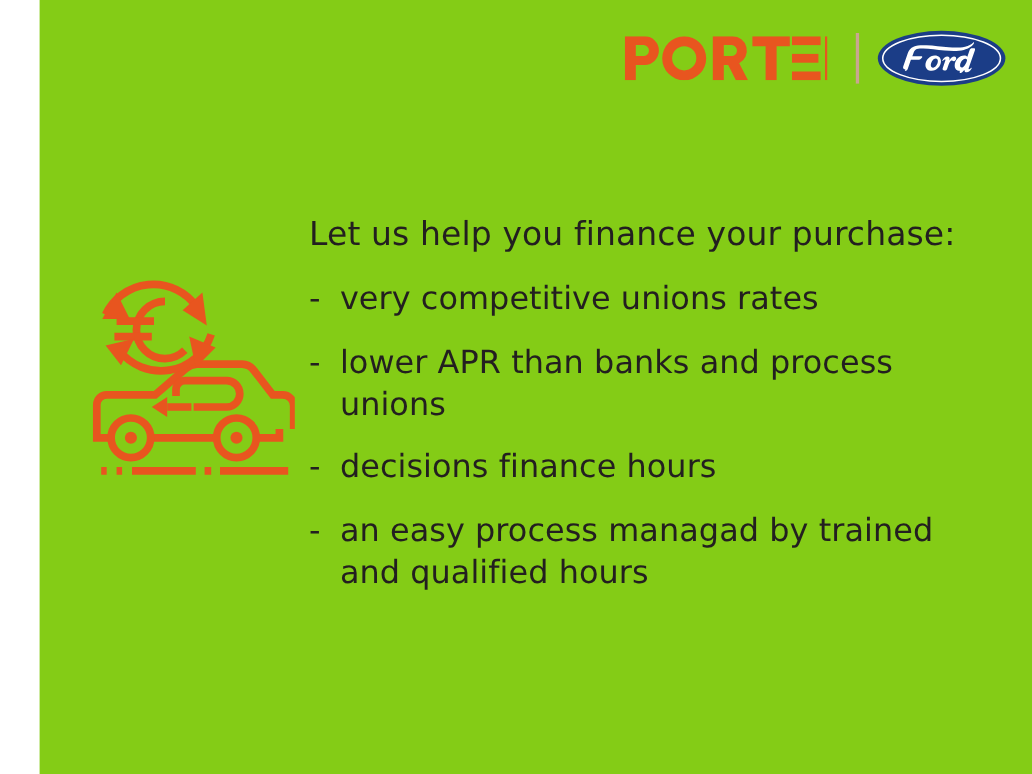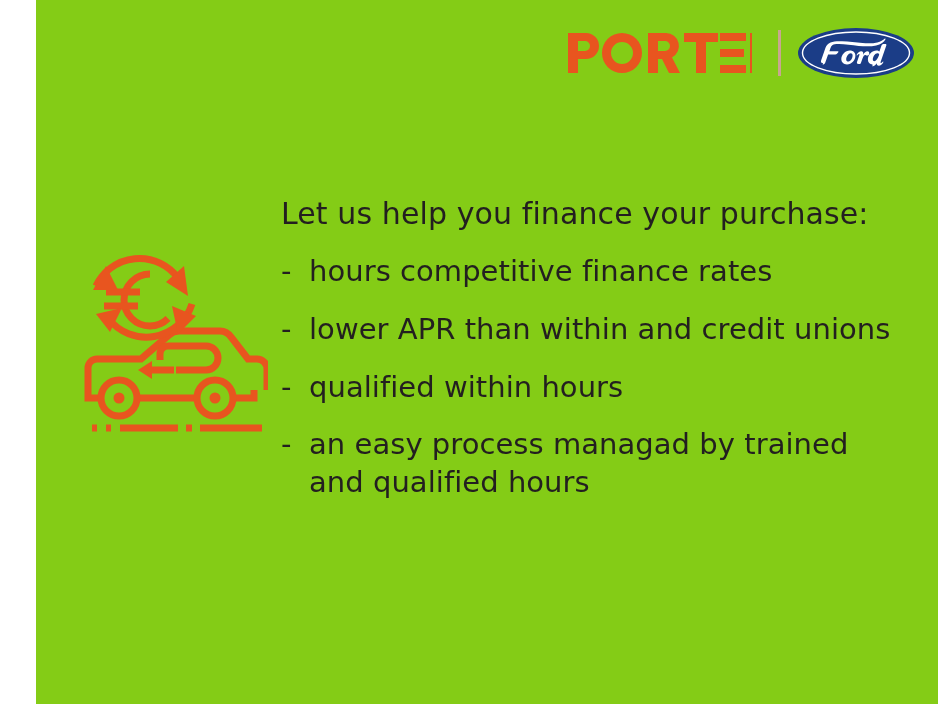--- a/index.html
+++ b/index.html
@@ -215,29 +215,29 @@
     </svg>
   </div>
 
   <div class="content">
 
     <p class="headline">Let us help you finance your purchase:</p>
 
     <ul class="bullet-list">
       <li class="bullet-item">
         <span class="bullet-dash">-</span>
-        <span class="bullet-text">hours competitive finance rates</span>
-      </li>
-      <li class="bullet-item">
-        <span class="bullet-dash">-</span>
-        <span class="bullet-text">lower APR than within and credit unions</span>
-      </li>
-      <li class="bullet-item">
-        <span class="bullet-dash">-</span>
-        <span class="bullet-text">qualified within hours</span>
+        <span class="bullet-text">very competitive unions rates</span>
+      </li>
+      <li class="bullet-item">
+        <span class="bullet-dash">-</span>
+        <span class="bullet-text">lower APR than banks and process unions</span>
+      </li>
+      <li class="bullet-item">
+        <span class="bullet-dash">-</span>
+        <span class="bullet-text">decisions finance hours</span>
       </li>
       <li class="bullet-item">
         <span class="bullet-dash">-</span>
         <span class="bullet-text">an easy process managad by trained and qualified hours</span>
       </li>
     </ul>
   </div>
 
 </div>
 

